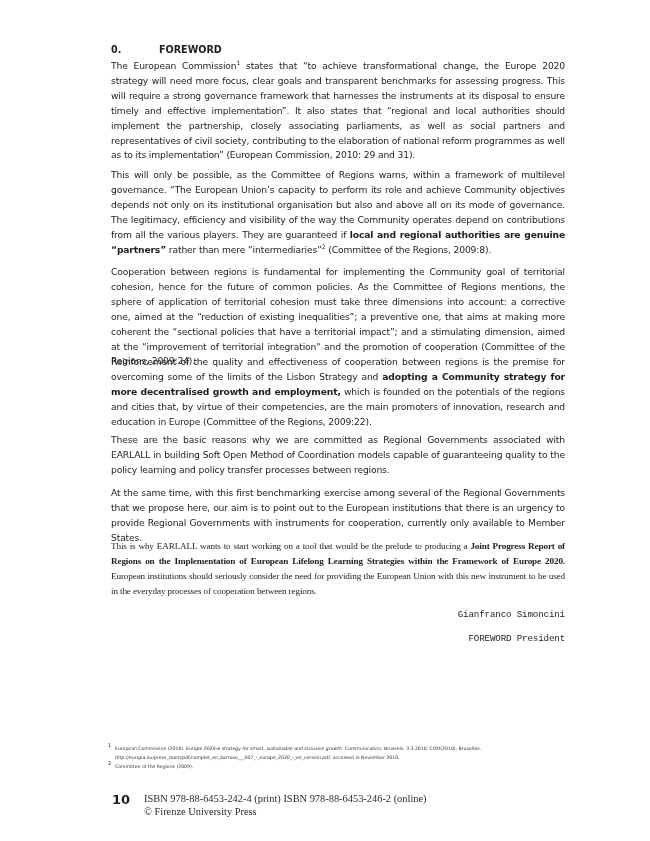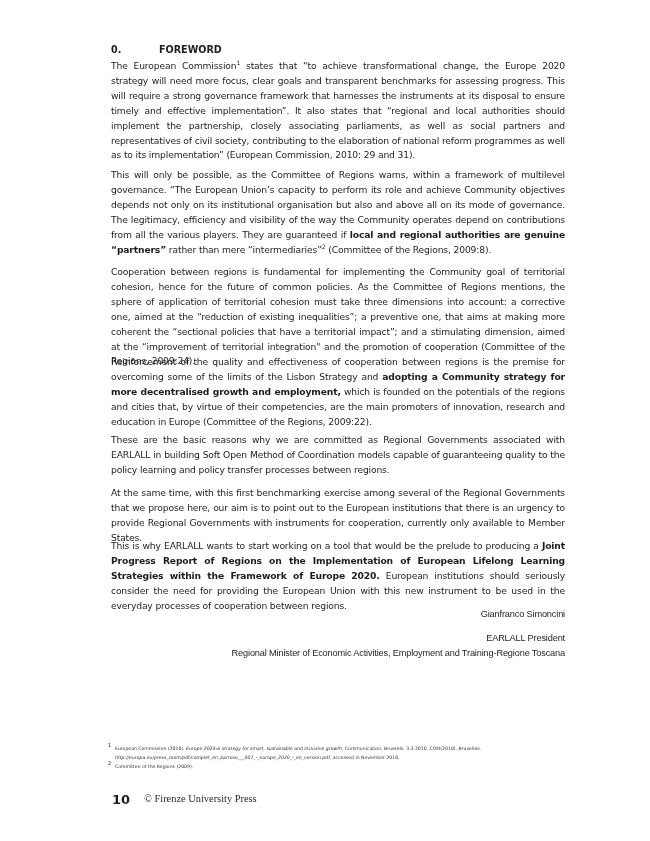--- a/index.html
+++ b/index.html
@@ -13,21 +13,21 @@
     .heading {
       position: absolute; left: 111px; top: 44px;
       font-family: "DejaVu Sans", sans-serif; font-weight: bold; font-size: 9.6px;
     }
     .heading .num { display: inline-block; width: 48px; }
     p { margin: 0; }
     b { font-weight: bold; }
     sup { font-size: 6px; line-height: 0; vertical-align: 4px; }
     .sig {
       position: absolute; right: 85px; text-align: right;
-      font-family: Liberation Sans, sans-serif; font-size: 9.2px; letter-spacing: -0.15px;
+      font-family: Liberation Mono, monospace; font-size: 9.2px; letter-spacing: -0.15px;
     }
     .footnotes {
       position: absolute; left: 111px; top: 744px; width: 460px;
       font-family: "DejaVu Sans", sans-serif; font-size: 4.6px; line-height: 9px; color: #333;
     }
     .footnotes .fn { position: relative; padding-left: 4px; }
     .footnotes .fn-mark { position: absolute; left: -3px; top: -3px; font-size: 5px; }
     .footnotes i { font-style: italic; }
     .page-num {
       position: absolute; left: 112px; top: 792px;
@@ -66,38 +66,38 @@
   </div>
 
   <div class="body-text" style="top:486px;">
     <p><span>At the same time, with this first benchmarking exercise among several of the Regional Governments that we propose here, our aim is to point out to the European institutions that there is an urgency to provide Regional Governments with instruments for cooperation, currently only available to Member States.</span></p>
   </div>
 
   <div class="body-text" style="top:433px;">
     <p><span>These are the basic reasons why we are committed as Regional Governments associated with EARLALL in building Soft Open Method of Coordination models capable of guaranteeing quality to the policy learning and policy transfer processes between regions.</span></p>
   </div>
 
-  <div class="body-text" style="top:539px;">
+  <div class="body-text" style="top:539px;font-family:Liberation Serif, serif;">
     <p><span>This is why EARLALL wants to start working on a tool that would be the prelude to producing a </span><b>Joint Progress Report of Regions on the Implementation of European Lifelong Learning Strategies within the Framework of Europe 2020.</b><span> European institutions should seriously consider the need for providing the European Union with this new instrument to be used in the everyday processes of cooperation between regions.</span></p>
   </div>
 
   <div class="sig" style="top:609px;">Gianfranco Simoncini</div>
-  <div class="sig" style="top:633px;">EARLALL President</div>
-  <div class="sig" style="top:648px;">Regional Minister of Economic Activities, Employment and Training-Regione Toscana</div>
+  <div class="sig" style="top:633px;">FOREWORD President</div>
 
   <div class="footnotes">
     <div class="fn">
       <span class="fn-mark">1</span>
       <div><span>European Commission (2010). </span><i>Europe 2020-A strategy for smart, sustainable and inclusive growth</i><span>. Communication, Brussels, 3.3.2010, COM(2010), Bruxelles.</span></div>
       <div><i>http://europa.eu/press_room/pdf/complet_en_barroso___007_-_europe_2020_-_en_version.pdf</i><span>, accessed in November 2010.</span></div>
     </div>
     <div class="fn">
       <span class="fn-mark">2</span>
       <div><span>Committee of the Regions (2009).</span></div>
     </div>
   </div>
 
   <div class="page-num">10</div>
   <div class="imprint">
+    <div>ISBN 978-88-6453-242-4 (print) ISBN 978-88-6453-246-2 (online)</div>
     <div>© Firenze University Press</div>
   </div>
 
 </div>
 
 </body></html>

